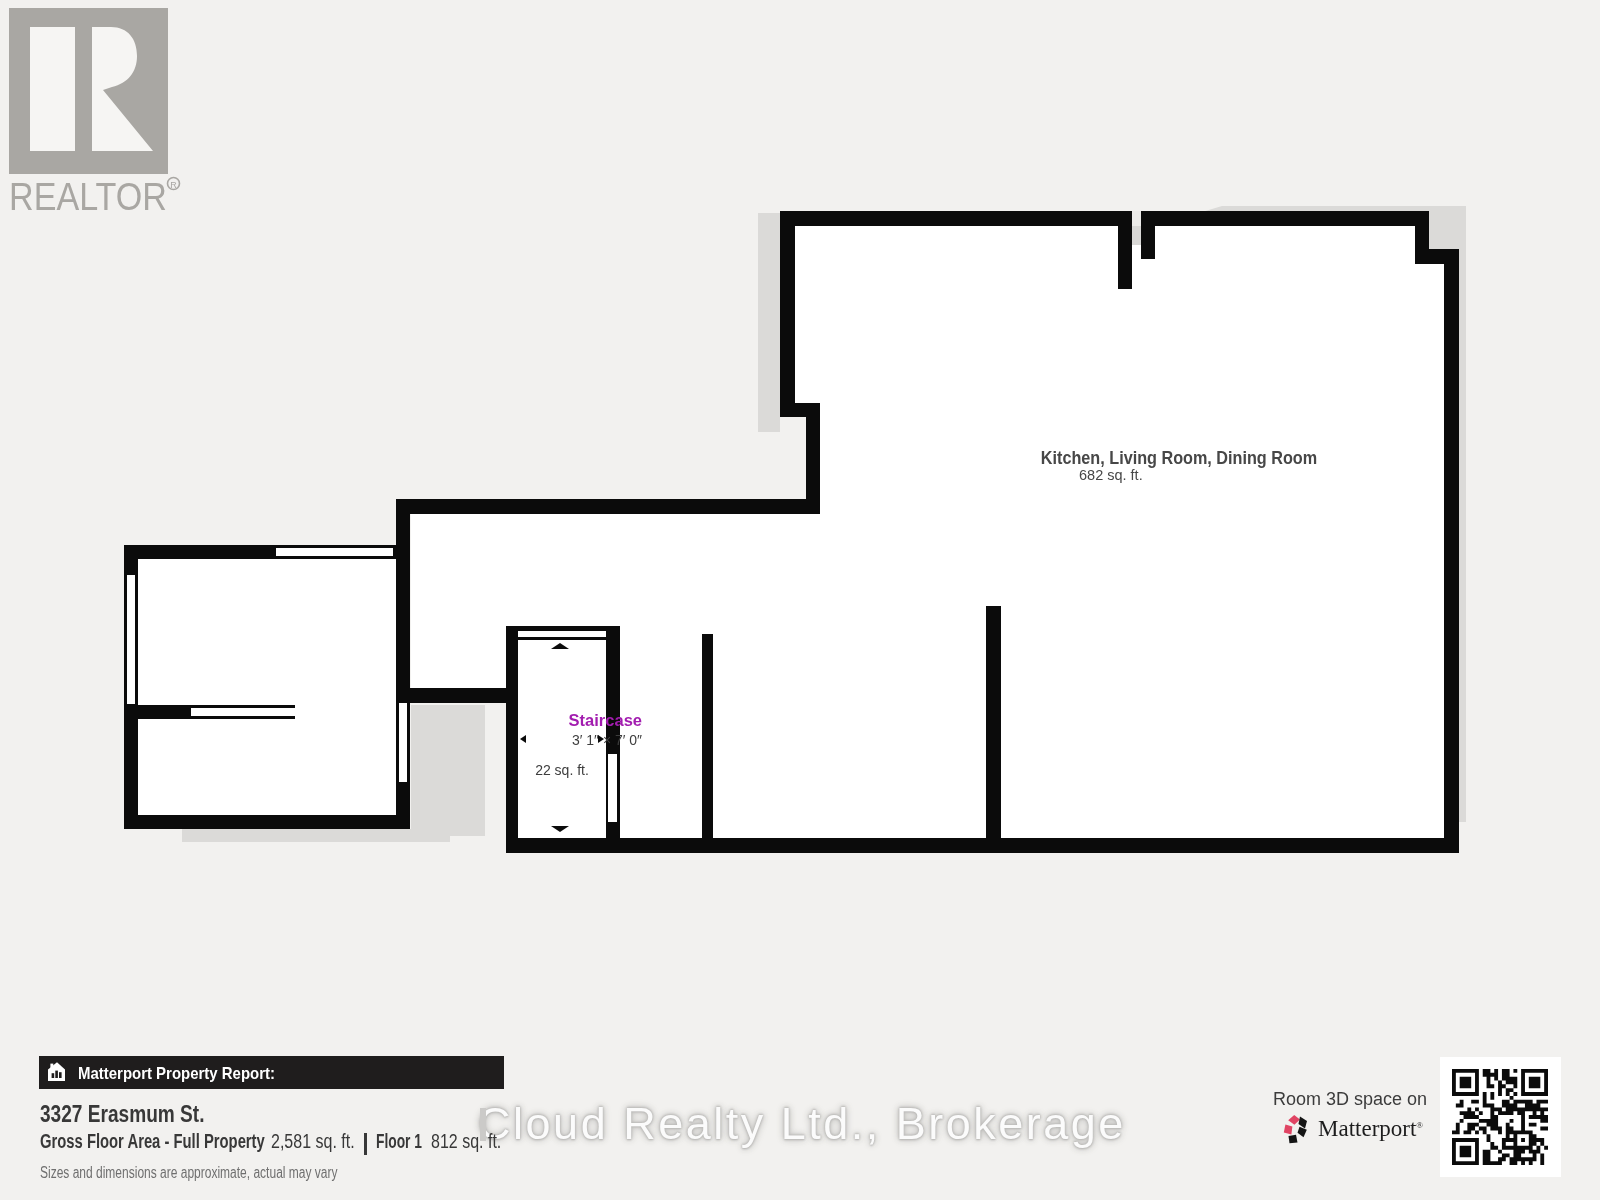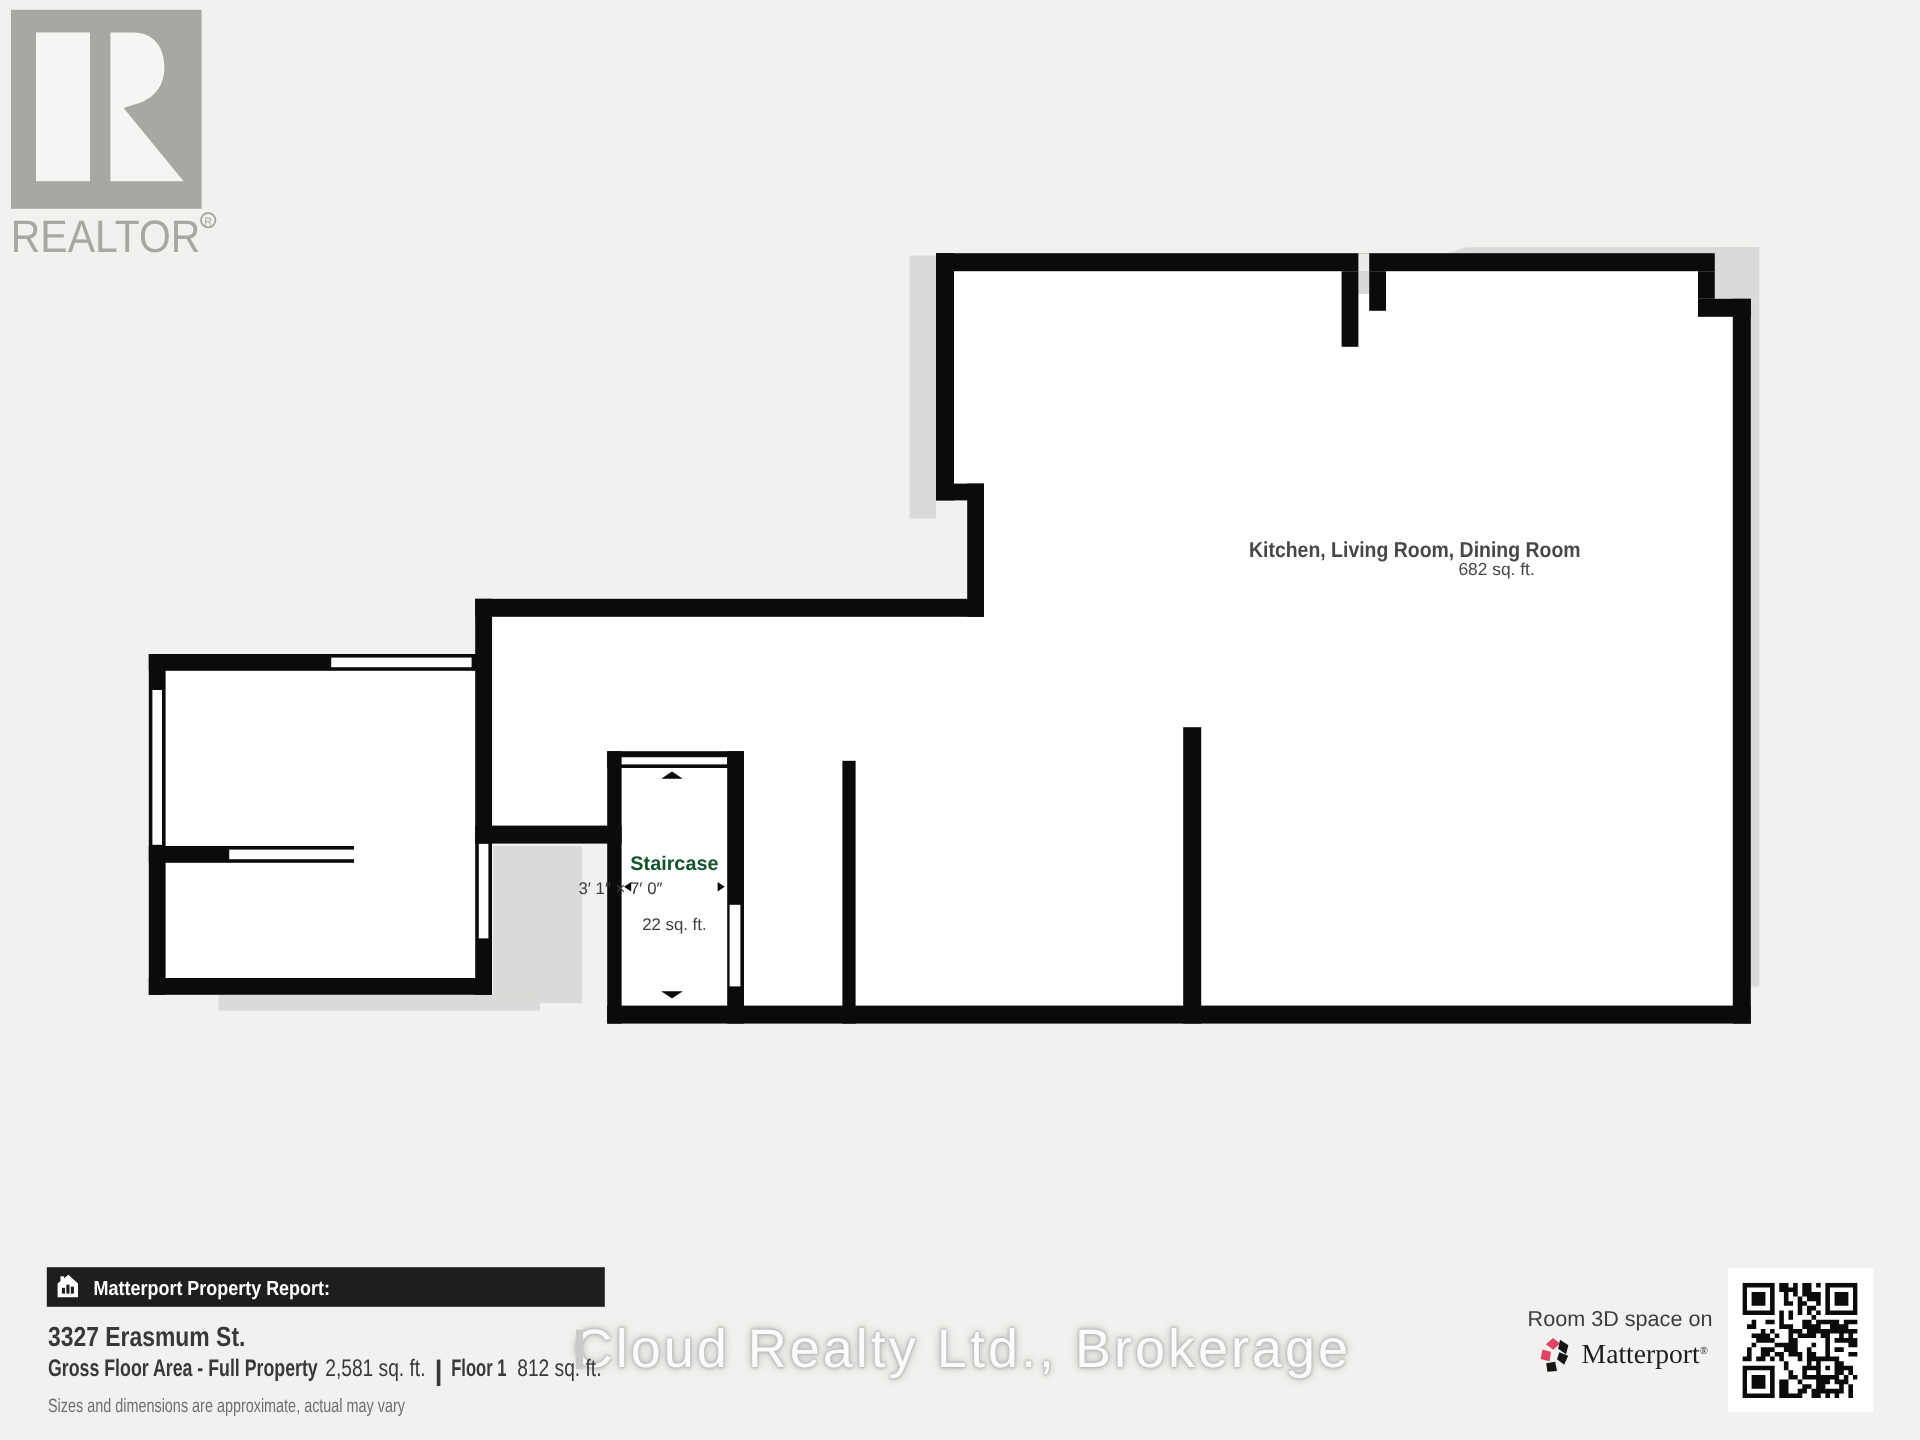--- a/index.html
+++ b/index.html
@@ -111,24 +111,24 @@
 
 <div class="wall" style="left:702px;top:634px;width:11px;height:219px;"></div>
 
 <div class="wall" style="left:986px;top:606px;width:15px;height:247px;"></div>
 
 <div class="abs" style="left:551px;top:643px;width:0;height:0;border-left:9px solid transparent;border-right:9px solid transparent;border-bottom:6.5px solid #0b0b0b;"></div>
 
 <div class="abs" style="left:551px;top:826px;width:0;height:0;border-left:9px solid transparent;border-right:9px solid transparent;border-top:6.5px solid #0b0b0b;"></div>
 
 <div class="abs" style="left:979px;top:448px;width:400px;text-align:center;font-size:18px;font-weight:bold;color:#474747;line-height:1.16;transform:scaleX(0.9);">Kitchen, Living Room, Dining Room</div>
-<div class="abs" style="left:1079px;top:467px;width:200px;text-align:right;font-size:14.5px;color:#474747;line-height:1.16;">682 sq. ft.</div>
+<div class="abs" style="left:1079px;top:467px;width:200px;text-align:left;font-size:14.5px;color:#474747;line-height:1.16;">682 sq. ft.</div>
 
-<div class="abs" style="left:482px;top:711px;width:160px;text-align:center;font-size:16.5px;font-weight:bold;color:#14532d;line-height:1.16;">Staircase</div>
-<div class="abs" style="left:482px;top:732px;width:160px;text-align:left;font-size:14px;color:#3d3d3d;line-height:1.16;">3′ 1″ × 7′ 0″</div>
+<div class="abs" style="left:482px;top:711px;width:160px;text-align:right;font-size:16.5px;font-weight:bold;color:#a21caf;line-height:1.16;">Staircase</div>
+<div class="abs" style="left:482px;top:732px;width:160px;text-align:right;font-size:14px;color:#3d3d3d;line-height:1.16;">3′ 1″ × 7′ 0″</div>
 <div class="abs" style="left:482px;top:762px;width:160px;text-align:center;font-size:14px;color:#3d3d3d;line-height:1.16;">22 sq. ft.</div>
 
 <div class="abs" style="left:520px;top:735px;width:0;height:0;border-top:4.5px solid transparent;border-bottom:4.5px solid transparent;border-right:6px solid #0b0b0b;"></div>
 
 <div class="abs" style="left:598px;top:735px;width:0;height:0;border-top:4.5px solid transparent;border-bottom:4.5px solid transparent;border-left:6px solid #0b0b0b;"></div>
 
 <div class="abs" style="left:2px;top:1094px;width:1600px;text-align:center;font-size:45px;line-height:60px;color:#fbfbfb;text-shadow:0 0 3px #b9b8b6, 0 0 6px #c1c0be, 0 0 9px #cccbc9, 0 1px 2px #b5b4b2, 0 -1px 2px #c5c4c2;letter-spacing:2.5px;">Cloud Realty Ltd., Brokerage</div>
 
 <div class="abs" style="left:480px;top:1108px;width:6px;height:33px;background:#cbcac8;"></div>
 

